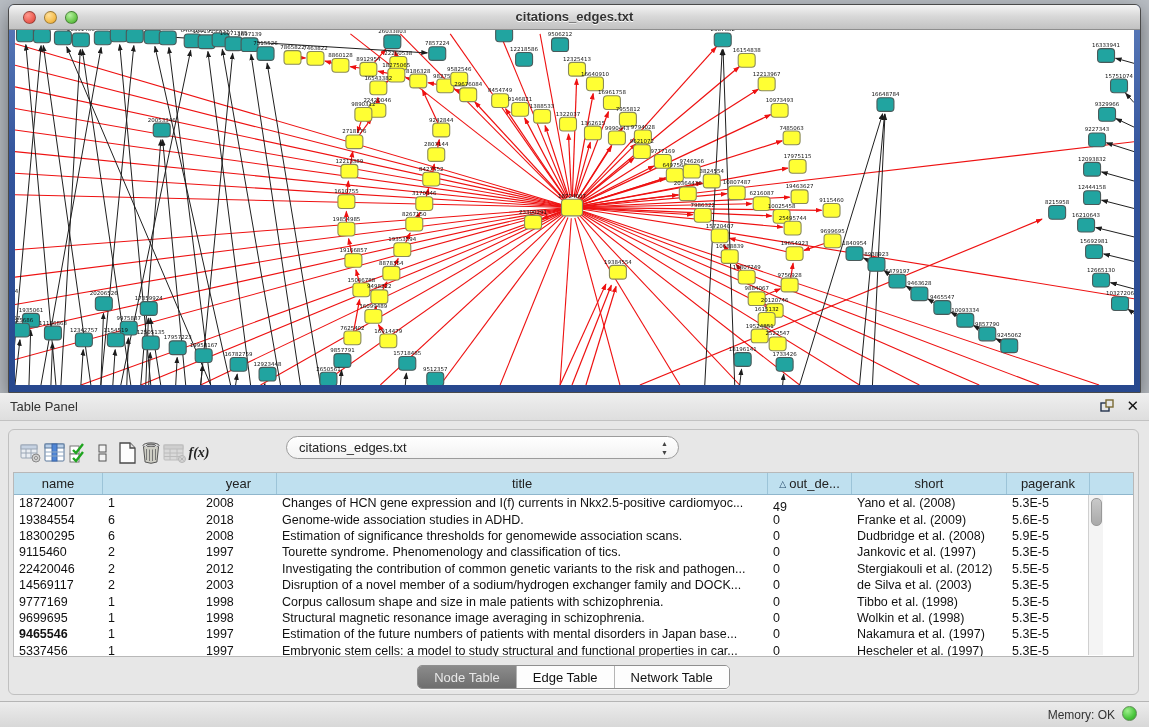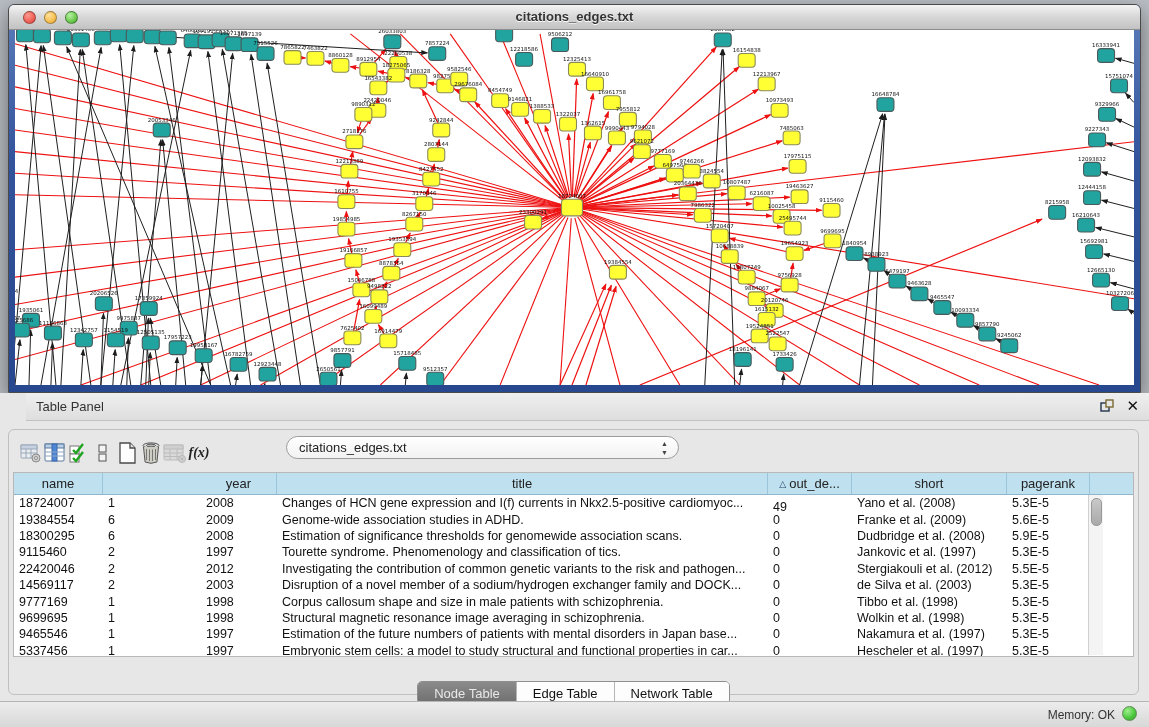--- a/index.html
+++ b/index.html
@@ -37,21 +37,20 @@
   .canvas-wrap svg{display:block;width:100%;height:100%;}
   
   .table-panel{
     position:absolute;left:0;top:393px;width:1149px;height:334px;background:#e7e7e7;
   }
   .panel-grip{position:absolute;left:567px;top:2px;font-size:7px;color:#8a8a8a;line-height:7px;}
   .panel-header{
     position:absolute;left:0;top:0;right:0;height:27px;
     background:linear-gradient(180deg,#efefef,#dedede);
     border-bottom:1px solid #c2c2c2;
-    margin-left:26px;
   }
   .panel-title{position:absolute;left:10px;top:6px;font-size:13px;color:#333;}
   .panel-btns{position:absolute;right:10px;top:5px;display:flex;gap:12px;align-items:center;}
   .float-btn svg{display:block;}
   .close-btn{font-size:15px;font-weight:bold;color:#111;line-height:15px;cursor:default;}
   .panel-body{
     position:absolute;left:8px;top:36px;width:1131px;height:266px;
     border:1px solid #c0c0c0;border-radius:6px;background:#e7e7e7;box-sizing:border-box;
   }
   .toolbar{position:absolute;left:10px;top:8px;height:30px;display:flex;align-items:center;}
@@ -81,21 +80,21 @@
     overflow:hidden;white-space:nowrap;
   }
   .vscroll{
     position:absolute;right:30px;top:22px;bottom:1px;width:14px;
     background:#f4f4f4;border-left:1px solid #d0d0d0;
   }
   .vthumb{position:absolute;left:2px;top:3px;width:9px;height:26px;border-radius:5px;
     background:linear-gradient(180deg,#c9c9c9,#a9a9a9);border:1px solid #999;}
   
   .tabs{
-    position:absolute;left:0;right:0;top:251px;height:24px;display:flex;justify-content:center;align-items:center;
+    position:absolute;left:0;right:0;top:235px;height:24px;display:flex;justify-content:center;align-items:center;
   }
   .seg{
     display:flex;border:1px solid #8f8f8f;border-radius:5px;overflow:hidden;height:22px;
     box-shadow:0 1px 0 rgba(255,255,255,.7);
   }
   .seg-btn{
     padding:0 16px;font-size:13px;display:flex;align-items:center;background:#fdfdfd;color:#111;
     border-right:1px solid #b5b5b5;cursor:default;
   }
   .seg-btn:last-child{border-right:none;}
@@ -701,21 +700,21 @@
             <div class="td" style="width: 98px;">1</div>
             <div class="td" style="width: 76px;">2008</div>
             <div class="td" style="width: 491px;">Changes of HCN gene expression and I(f) currents in Nkx2.5-positive cardiomyoc...</div>
             <div class="td" style="width: 84px; margin-top: 8px;">49</div>
             <div class="td" style="width: 155px;">Yano et al. (2008)</div>
             <div class="td" style="width: 83px;">5.3E-5</div>
           </div>
           <div class="tr">
             <div class="td" style="width: 89px;">19384554</div>
             <div class="td" style="width: 98px;">6</div>
-            <div class="td" style="width: 76px;">2009</div>
+            <div class="td" style="width: 76px;">2018</div>
             <div class="td" style="width: 491px;">Genome-wide association studies in ADHD.</div>
             <div class="td" style="width: 84px;">0</div>
             <div class="td" style="width: 155px;">Franke et al. (2009)</div>
             <div class="td" style="width: 83px;">5.6E-5</div>
           </div>
           <div class="tr">
             <div class="td" style="width: 89px;">18300295</div>
             <div class="td" style="width: 98px;">6</div>
             <div class="td" style="width: 76px;">2008</div>
             <div class="td" style="width: 491px;">Estimation of significance thresholds for genomewide association scans.</div>
@@ -762,21 +761,21 @@
           <div class="tr">
             <div class="td" style="width: 89px;">9699695</div>
             <div class="td" style="width: 98px;">1</div>
             <div class="td" style="width: 76px;">1998</div>
             <div class="td" style="width: 491px;">Structural magnetic resonance image averaging in schizophrenia.</div>
             <div class="td" style="width: 84px;">0</div>
             <div class="td" style="width: 155px;">Wolkin et al. (1998)</div>
             <div class="td" style="width: 83px;">5.3E-5</div>
           </div>
           <div class="tr">
-            <div class="td" style="width: 89px;">9465546</div>
+            <div class="td" style="width: 89px; font-weight: bold;">9465546</div>
             <div class="td" style="width: 98px;">1</div>
             <div class="td" style="width: 76px;">1997</div>
             <div class="td" style="width: 491px;">Estimation of the future numbers of patients with mental disorders in Japan base...</div>
             <div class="td" style="width: 84px;">0</div>
             <div class="td" style="width: 155px;">Nakamura et al. (1997)</div>
             <div class="td" style="width: 83px;">5.3E-5</div>
           </div>
           <div class="tr">
             <div class="td" style="width: 89px;">5337456</div>
             <div class="td" style="width: 98px;">1</div>

